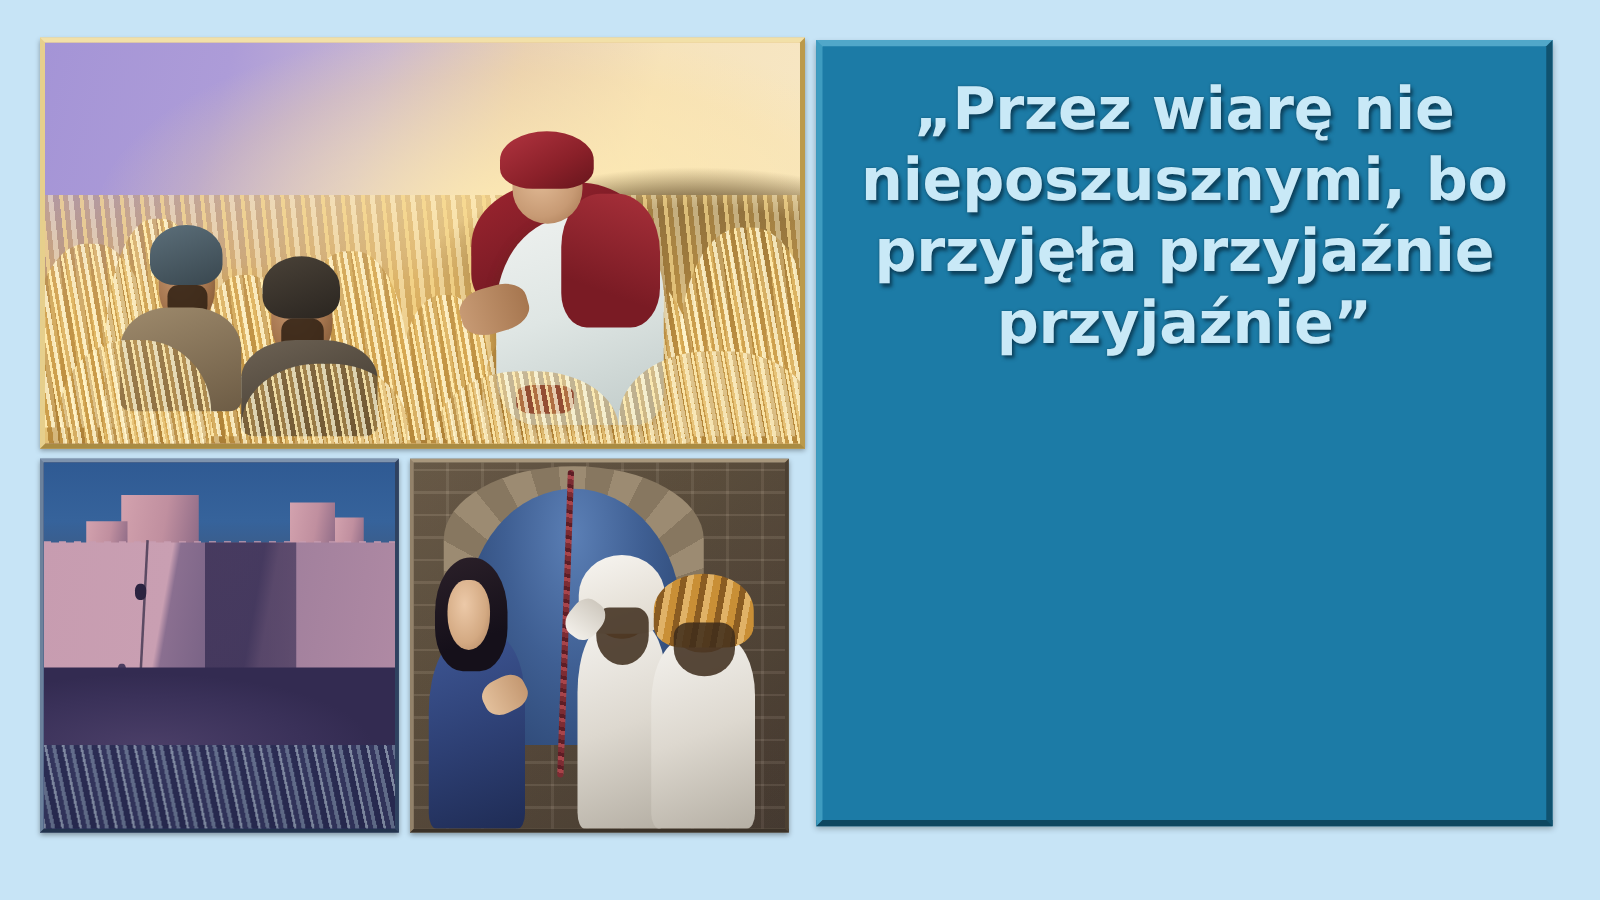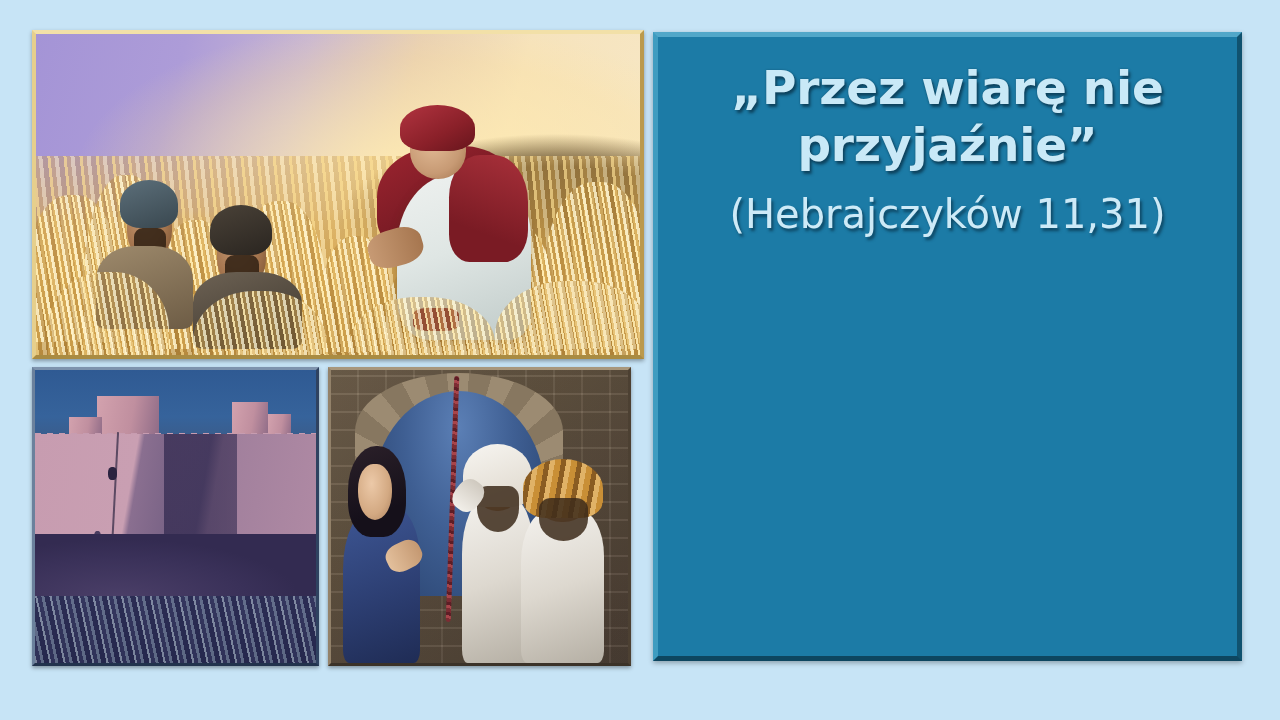--- a/index.html
+++ b/index.html
@@ -284,17 +284,18 @@
         <div class="robe"></div>
         <div class="head"></div>
         <div class="kef" style="background:repeating-linear-gradient(100deg,#c98f36 0 6px,#8a5c22 6px 11px,#e0b267 11px 16px);"></div>
         <div class="beard"></div>
       </div>
     </div>
   </div>
 
   <div id="verse-panel">
     <div class="verse-text">„Przez wiarę nie</div>
+    <div class="verse-text">nieposzusznymi, bo</div>
+    <div class="verse-text">przyjęła przyjaźnie</div>
     <div class="verse-text">przyjaźnie”</div>
-    <div class="verse-ref">(Hebrajczyków 11,31)</div>
   </div>
 
 </div>
 
 </body></html>

